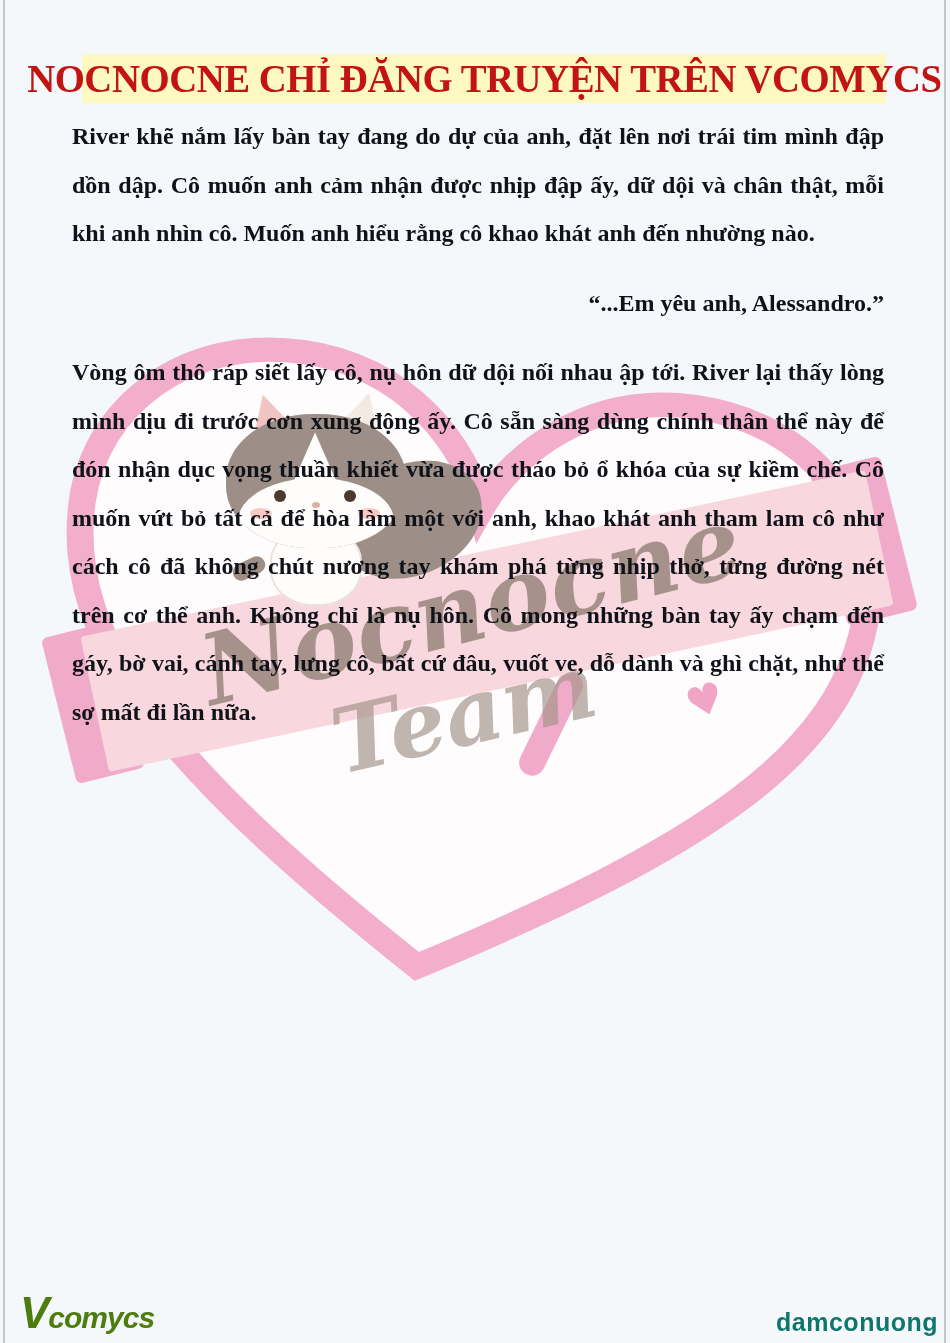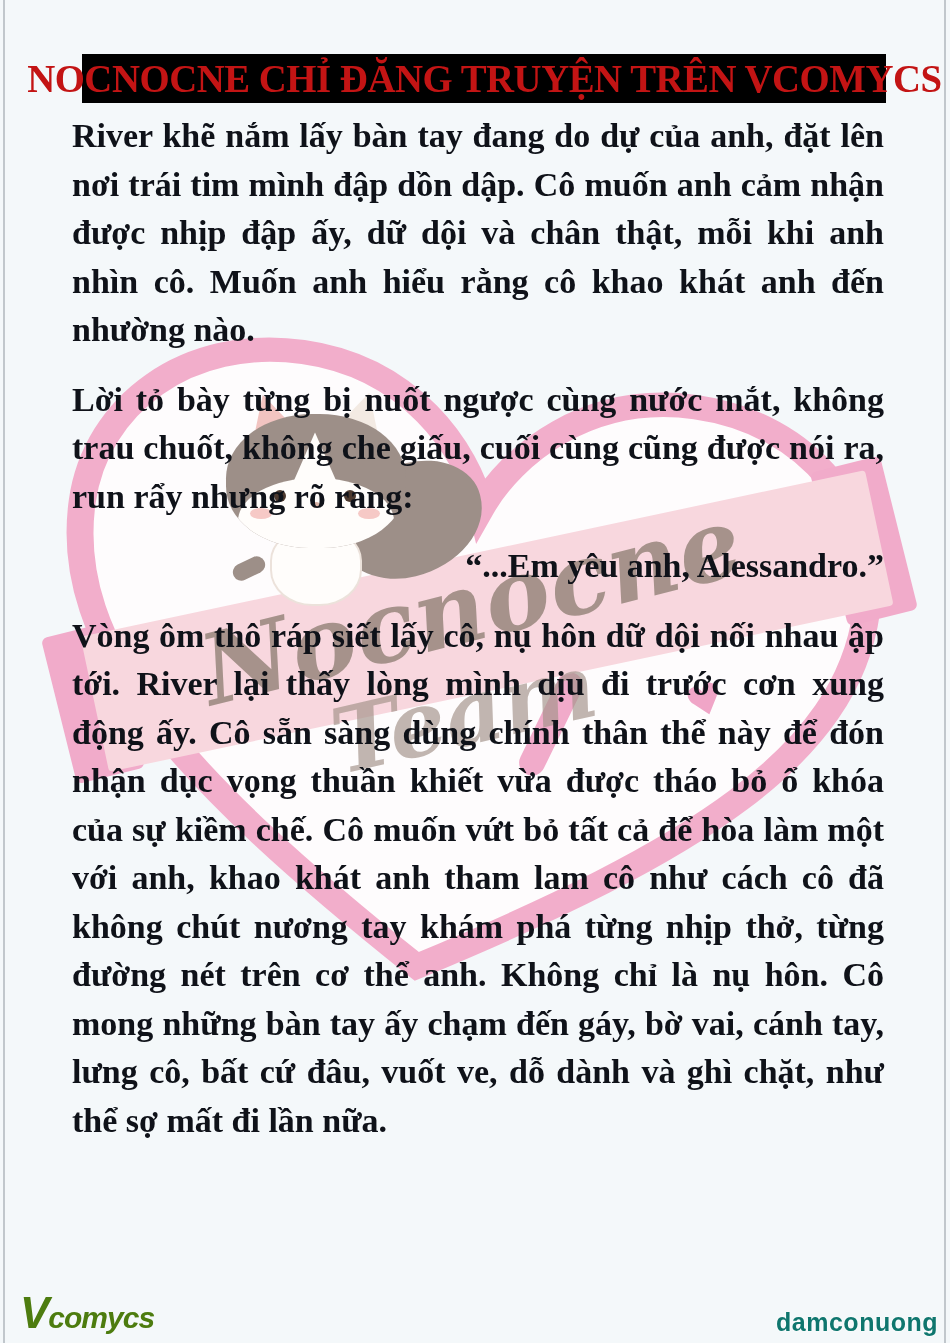--- a/index.html
+++ b/index.html
@@ -49,30 +49,30 @@
   .cat-nose { position:absolute; left:86px; top:88px; width:8px; height:6px; background:#d8b2a6; border-radius:50%; }
   .cat-body { position:absolute; left:52px; top:136px; width:88px; height:74px; background:#fffdfb;
               border:2px solid #ece2db; border-radius:42% 42% 46% 46%; }
   .cat-paw { position:absolute; left:14px; top:168px; width:34px; height:17px; background:#9d8f88;
              border-radius:9px; transform:rotate(-26deg); }
 
   
   .content { position:absolute; inset:0; z-index:3; }
   .title-strip {
     position:absolute; left:82px; top:54px; width:804px; height:49px;
-    background:#000000; display:flex; align-items:center; justify-content:center;
+    background:#fef9c3; display:flex; align-items:center; justify-content:center;
   }
   .title-text {
     color:#c31414; font-weight:bold; font-size:40px; letter-spacing:-.5px;
     white-space:nowrap; transform:scaleX(.97);
   }
   .text-col { position:absolute; left:72px; top:112px; width:812px; }
   .body-para {
     margin:0 0 21px 0; color:#0f1219; font-weight:bold;
-    font-size:34px; line-height:48.5px; text-align:justify;
+    font-size:24px; line-height:48.5px; text-align:justify;
   }
   .quote-para { text-align:right; }
 
   
   .vcomycs-logo {
     position:absolute; left:20px; top:1288px; z-index:4;
     font-family:"Liberation Sans", sans-serif; font-style:italic; font-weight:bold;
     font-size:30px; color:#4d7c0f; letter-spacing:-1px;
   }
   .vcomycs-logo::first-letter { font-size:44px; }
@@ -120,21 +120,20 @@
     </div>
   </div>
 
   <div class="content">
     <div class="title-strip">
       <span class="title-text">NOCNOCNE CHỈ ĐĂNG TRUYỆN TRÊN VCOMYCS</span>
     </div>
 
     <div class="text-col">
       <p class="body-para">River khẽ nắm lấy bàn tay đang do dự của anh, đặt lên nơi trái tim mình đập dồn dập. Cô muốn anh cảm nhận được nhịp đập ấy, dữ dội và chân thật, mỗi khi anh nhìn cô. Muốn anh hiểu rằng cô khao khát anh đến nhường nào.</p>
-      <p class="body-para">Lời tỏ bày từng bị nuốt ngược cùng nước mắt, không trau chuốt, không che giấu, cuối cùng cũng được nói ra, run rẩy nhưng rõ ràng:</p>
       <p class="body-para quote-para">“...Em yêu anh, Alessandro.”</p>
       <p class="body-para">Vòng ôm thô ráp siết lấy cô, nụ hôn dữ dội nối nhau ập tới. River lại thấy lòng mình dịu đi trước cơn xung động ấy. Cô sẵn sàng dùng chính thân thể này để đón nhận dục vọng thuần khiết vừa được tháo bỏ ổ khóa của sự kiềm chế. Cô muốn vứt bỏ tất cả để hòa làm một với anh, khao khát anh tham lam cô như cách cô đã không chút nương tay khám phá từng nhịp thở, từng đường nét trên cơ thể anh. Không chỉ là nụ hôn. Cô mong những bàn tay ấy chạm đến gáy, bờ vai, cánh tay, lưng cô, bất cứ đâu, vuốt ve, dỗ dành và ghì chặt, như thể sợ mất đi lần nữa.</p>
     </div>
   </div>
 
   <div class="vcomycs-logo">Vcomycs</div>
   <div class="damconuong-credit">damconuong</div>
 </div>
 
 </body></html>

